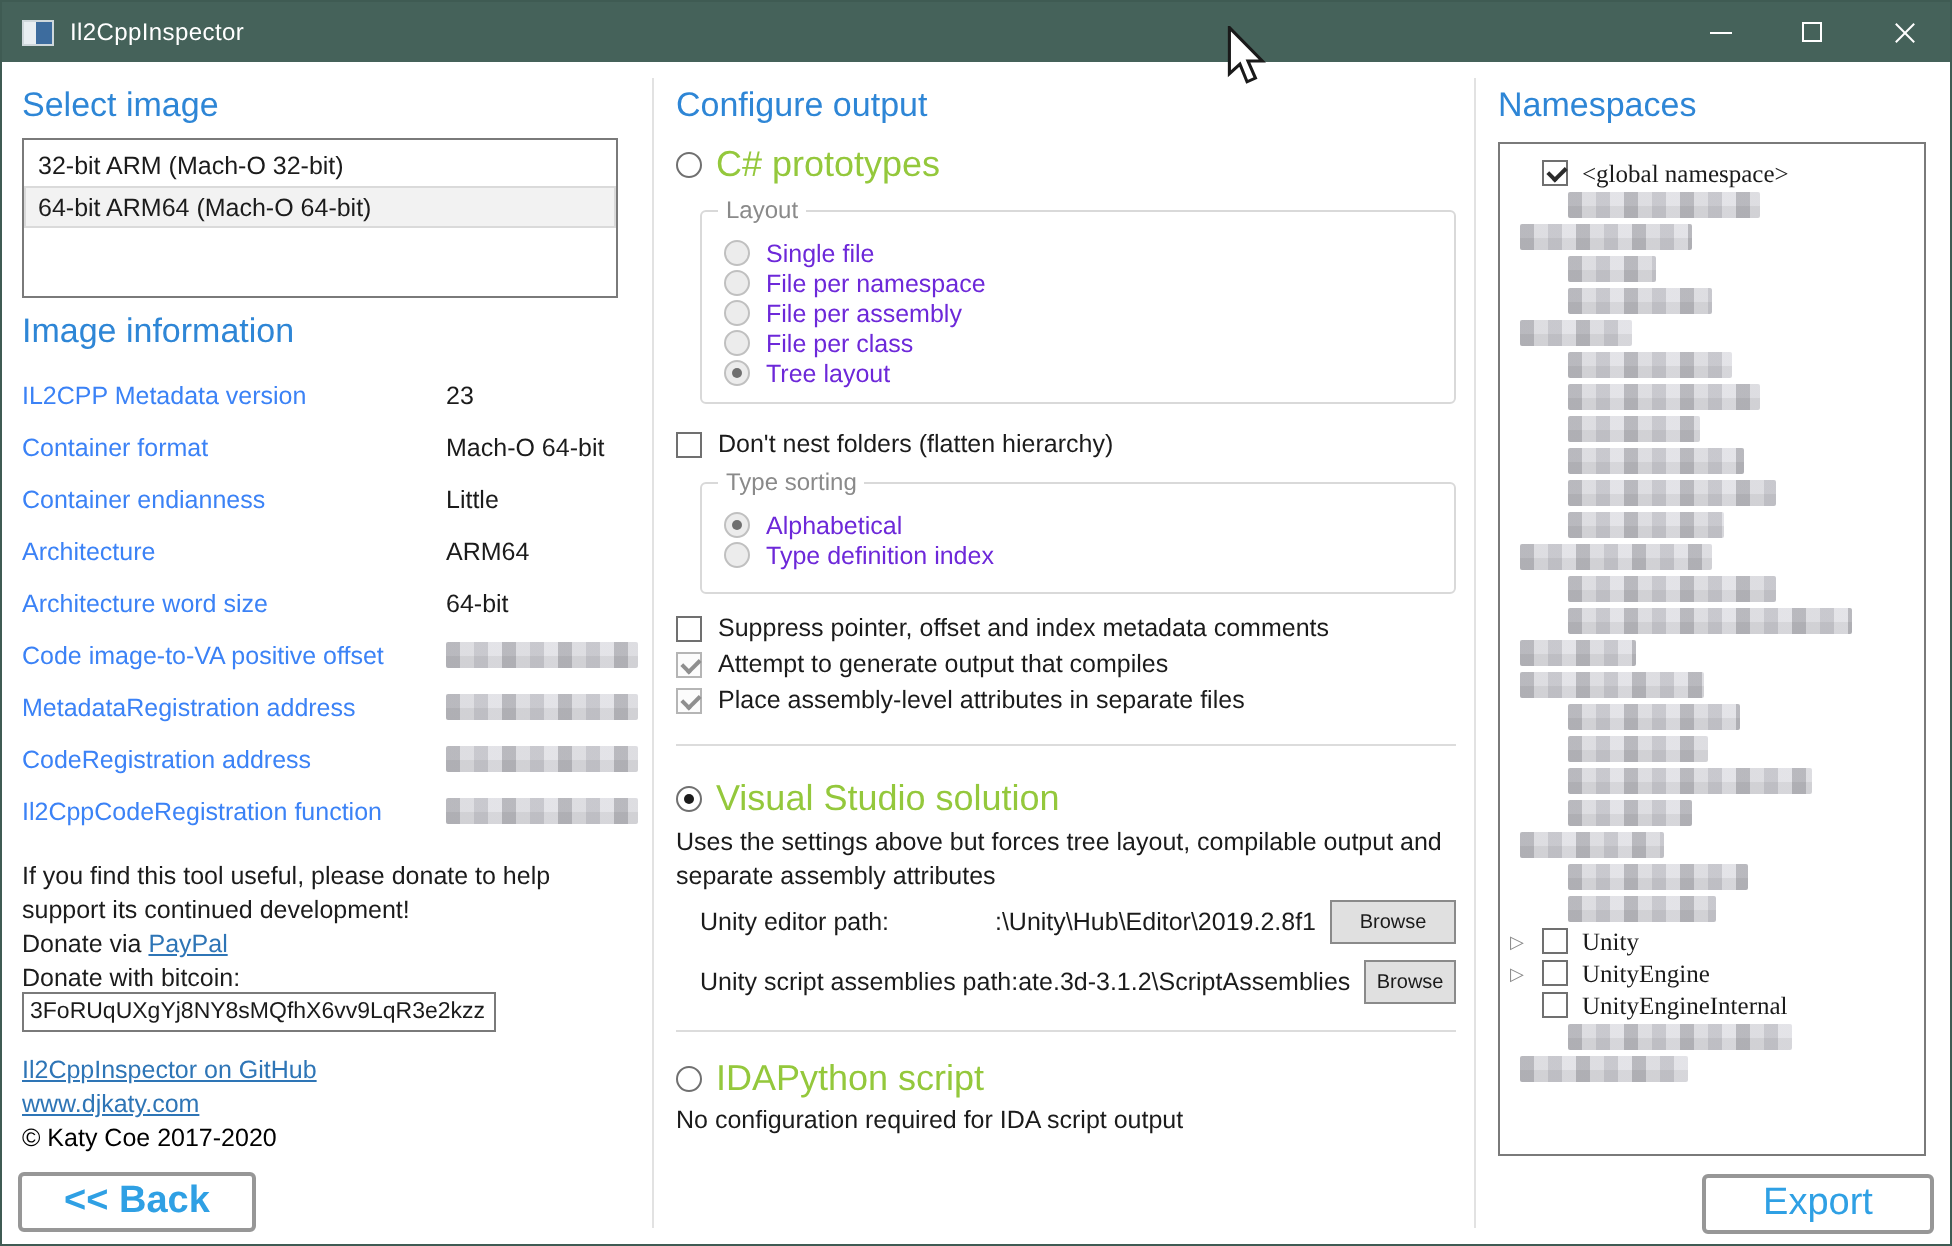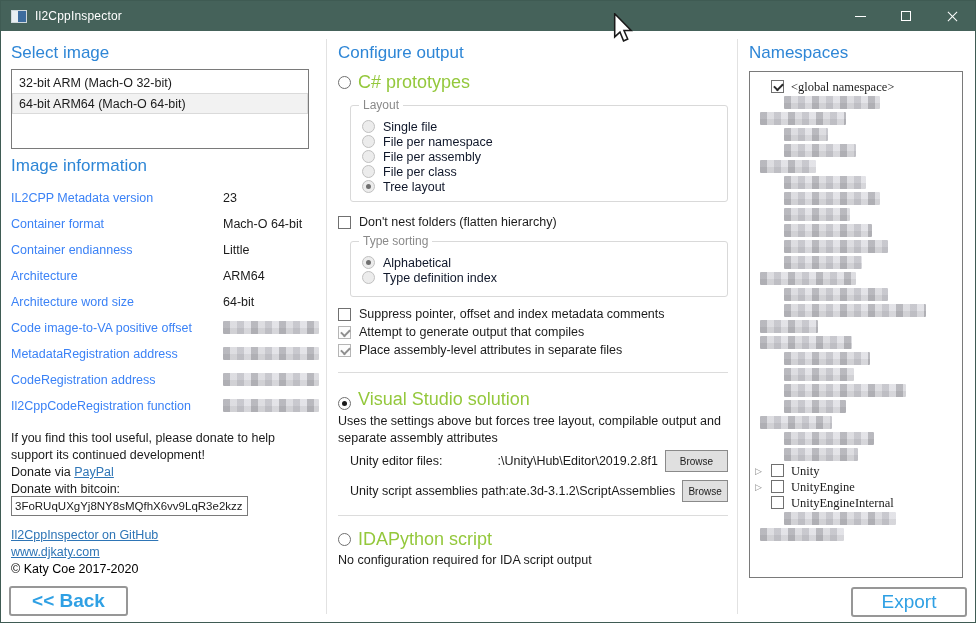--- a/index.html
+++ b/index.html
@@ -78,21 +78,21 @@
     content:""; position:absolute; left:2px; top:2px; width:7px; height:4px;
     border-left:2px solid #2b2b2b; border-bottom:2px solid #2b2b2b; transform:rotate(-45deg);
   }
   .cbox.dis.chk::after { border-color:#8f8f8f; }
 
   .green-head-row { position:absolute; display:flex; align-items:center; gap:7px; }
   .green-label { font-size:18px; color:#94c83c; white-space:nowrap; cursor:pointer; }
 
   .groupbox { position:absolute; border:1px solid #d9d9d9; border-radius:3px; background:#fff; }
   .gb-label { position:absolute; top:-8px; left:8px; background:#fff; padding:0 4px; font-size:12px; color:#8a8a8a; }
-  .opt-row { display:flex; align-items:center; gap:8px; height:15px; margin:0 0 0 11px; font-size:12.5px; color:#0f172a; }
+  .opt-row { display:flex; align-items:center; gap:8px; height:15px; margin:0 0 0 11px; font-size:12.5px; color:#6d28d9; }
   .gb-inner { padding-top:13px; display:flex; flex-direction:column; gap:0; }
   .gb-inner .opt-row { height:15px; }
 
   .cb-row { position:absolute; display:flex; align-items:center; gap:8px; font-size:12.5px; color:#1b1b1b; }
 
   .path-row { position:absolute; left:349px; width:378px; height:22px; display:flex; align-items:center; }
   .path-label { font-size:12.5px; color:#1b1b1b; white-space:nowrap; }
   .path-value { margin-left:auto; font-size:12.5px; color:#1b1b1b; white-space:nowrap; }
   .browse-btn {
     margin-left:7px; width:63px; height:22px; background:#e0e0e0; border:1px solid #8a8a8a;
@@ -269,29 +269,29 @@
         <span>Attempt to generate output that compiles</span>
       </div>
       <div class="cb-row" style="left: 337px; top: 342px;">
         <span class="cbox chk dis"></span>
         <span>Place assembly-level attributes in separate files</span>
       </div>
     </div>
 
   <div class="hdiv" style="left:337px; top:371px; width:390px;"></div>
 
-  <div class="green-head-row" style="left:337px; top:388px;align-items:flex-end;">
+  <div class="green-head-row" style="left:337px; top:388px;">
     <span class="radio sel"></span>
     <span class="green-label">Visual Studio solution</span>
   </div>
 
   <div class="body-txt" style="position:absolute; left:337px; top:412px; width:388px; line-height:17px;">Uses the settings above but forces tree layout, compilable output and separate assembly attributes</div>
 
   <div class="path-row" style="top:449px;">
-    <span class="path-label">Unity editor files:</span>
+    <span class="path-label">Unity editor path:</span>
     <span class="path-value">:\Unity\Hub\Editor\2019.2.8f1</span>
     <button class="browse-btn">Browse</button>
   </div>
 
   <div class="path-row" style="top:479px;">
     <span class="path-label">Unity script assemblies path:</span>
     <span class="path-value">ate.3d-3.1.2\ScriptAssemblies</span>
     <button class="browse-btn">Browse</button>
   </div>
 

